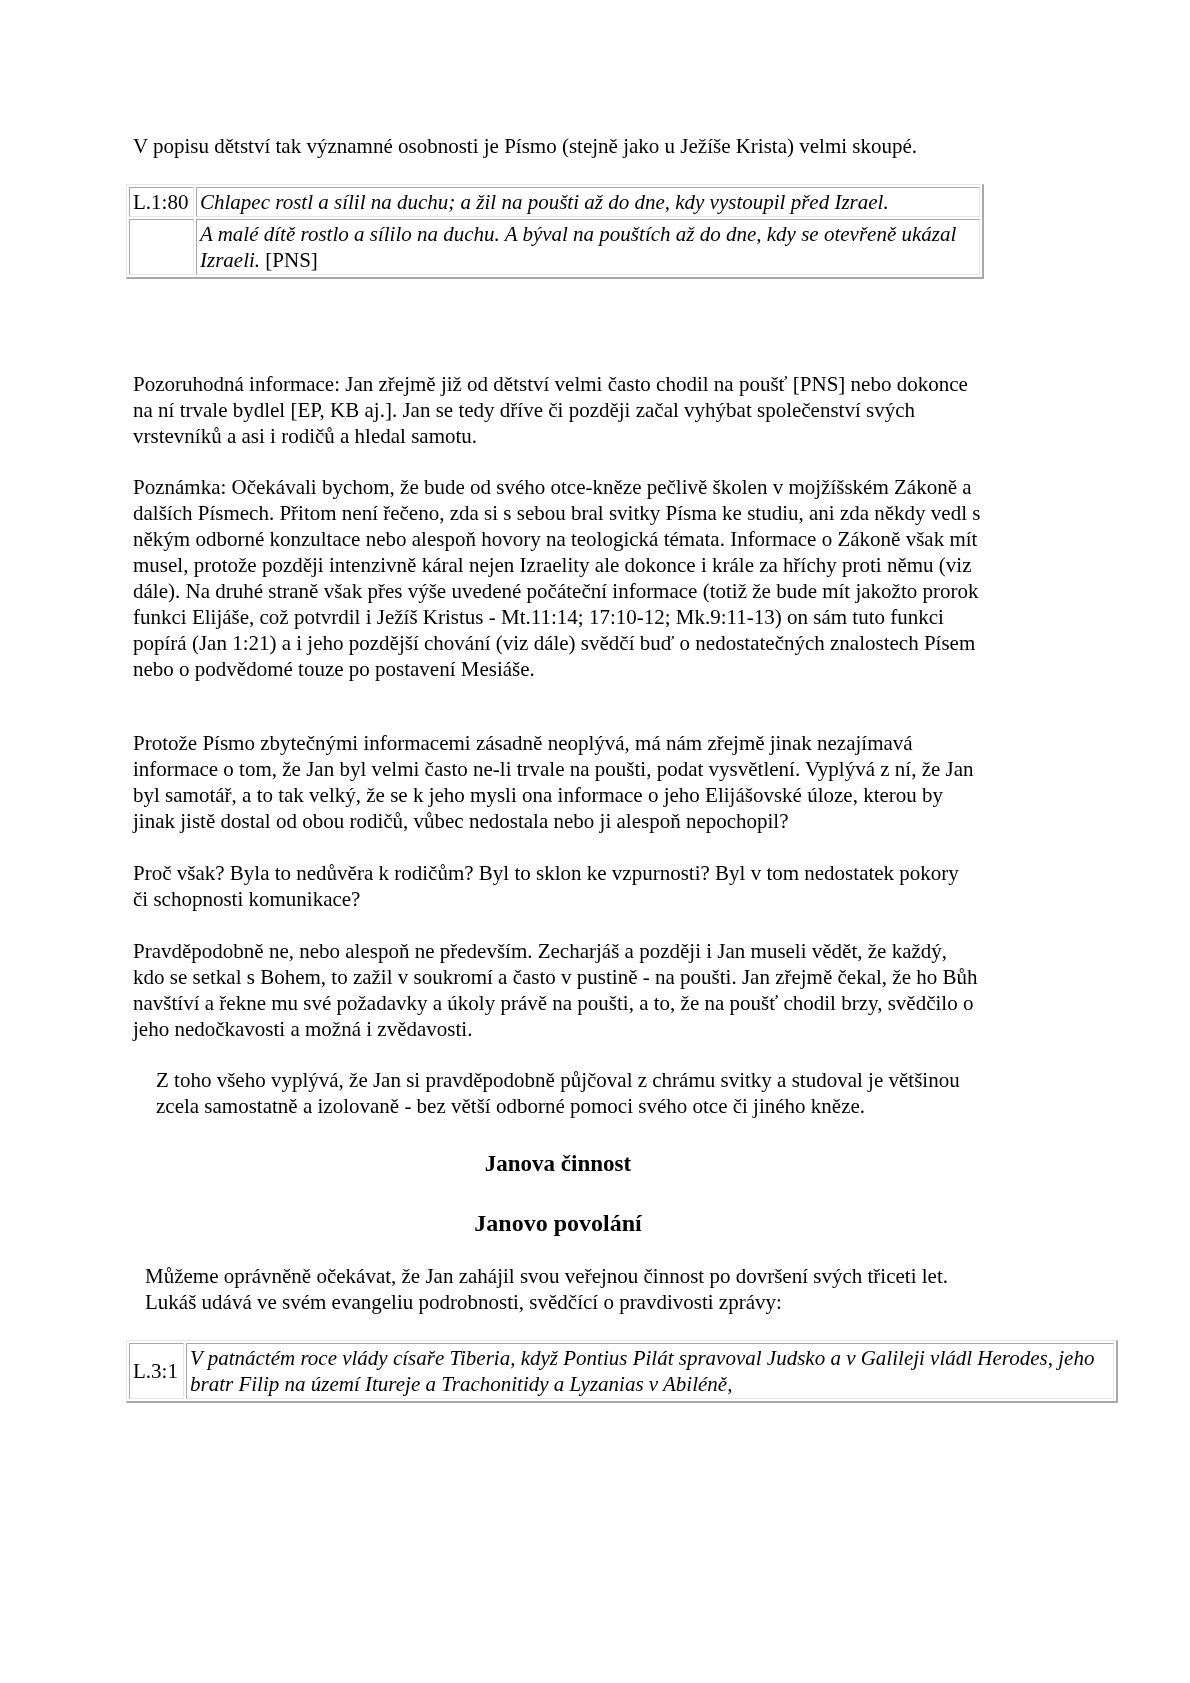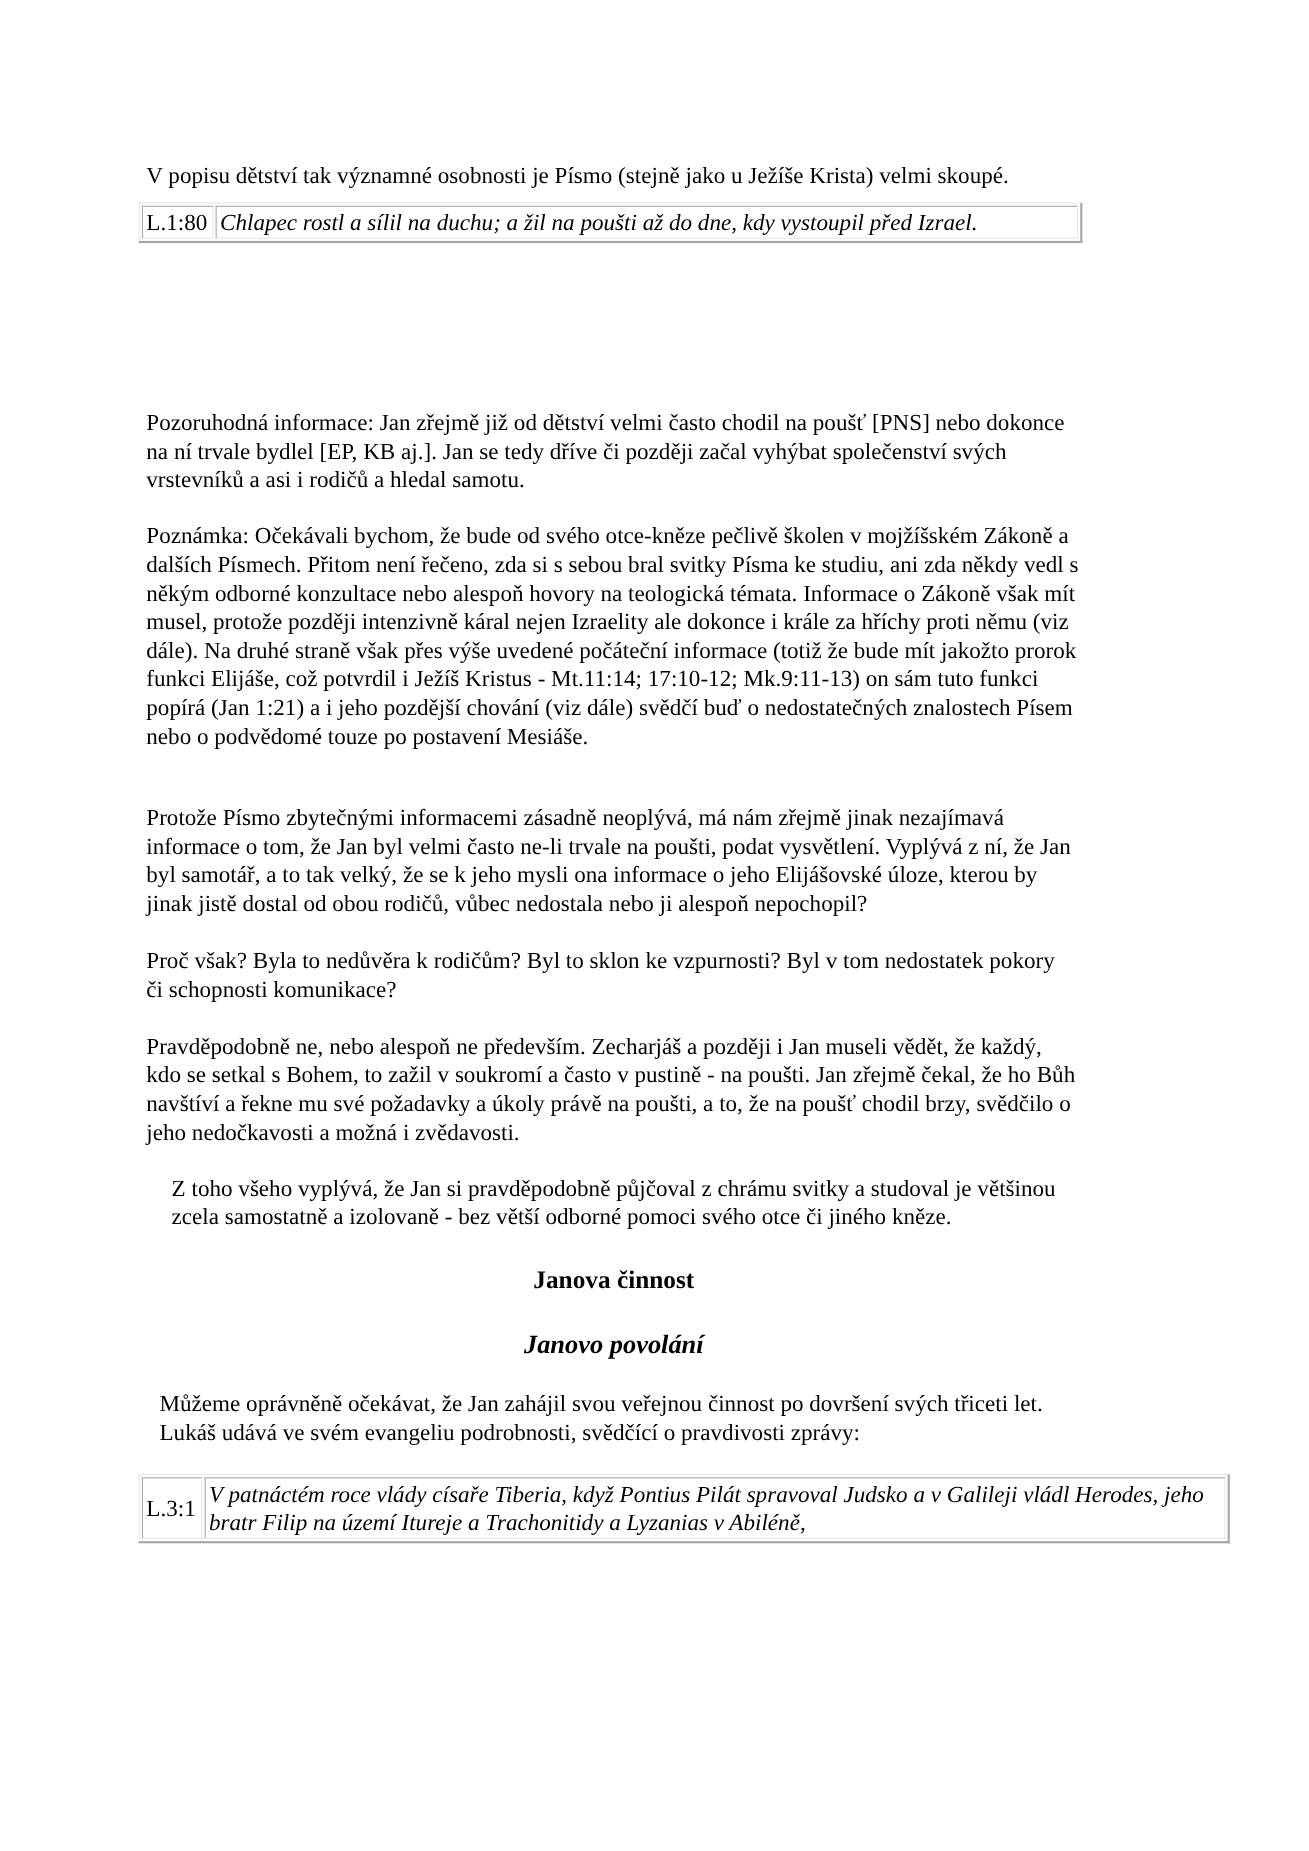--- a/index.html
+++ b/index.html
@@ -55,37 +55,40 @@
       margin: 0;
       font-weight: bold;
       font-size: 23px;
       line-height: 38px;
       text-align: center;
     }
     h2.subheading {
       position: absolute;
       margin: 0;
       font-weight: bold;
-      font-style: italic;
       font-size: 24px;
       line-height: 30px;
       text-align: center;
     }
     .abs { position: absolute; }
   </style>
 </head>
 <body>
 
-<p class="para abs" style="left:133px; top:146px; width:950px;">V popisu dětství tak významné osobnosti je Písmo (stejně jako u Ježíše Krista) velmi skoupé.</p>
+<p class="para abs" style="left:133px; top:133px; width:950px;">V popisu dětství tak významné osobnosti je Písmo (stejně jako u Ježíše Krista) velmi skoupé.</p>
 
 <table class="verse-table" style="left:126px; top:184px; width:858px;">
   <tbody>
       <tr>
     <td class="ref" style="width:58px;">L.1:80</td>
     <td class="txt"><em>Chlapec rostl a sílil na duchu; a žil na poušti až do dne, kdy vystoupil před Izrael.</em></td>
+  </tr>
+  <tr>
+    <td class="ref">&nbsp;</td>
+    <td class="txt"><em>A malé dítě rostlo a sílilo na duchu. A býval na pouštích až do dne, kdy se otevřeně ukázal Izraeli.</em><span> [PNS]</span></td>
   </tr>
 </tbody>
   </table>
 
 <p class="para abs" style="left:133px; top:371px; width:840px;">Pozoruhodná informace: Jan zřejmě již od dětství velmi často chodil na poušť [PNS] nebo dokonce na ní trvale bydlel [EP, KB aj.]. Jan se tedy dříve či později začal vyhýbat společenství svých vrstevníků a asi i rodičů a hledal samotu.</p>
 
 <p class="para abs" style="left:133px; top:474px; width:850px;">Poznámka: Očekávali bychom, že bude od svého otce-kněze pečlivě školen v mojžíšském Zákoně a dalších Písmech. Přitom není řečeno, zda si s sebou bral svitky Písma ke studiu, ani zda někdy vedl s někým odborné konzultace nebo alespoň hovory na teologická témata. Informace o Zákoně však mít musel, protože později intenzivně káral nejen Izraelity ale dokonce i krále za hříchy proti němu (viz dále). Na druhé straně však přes výše uvedené počáteční informace (totiž že bude mít jakožto prorok funkci Elijáše, což potvrdil i Ježíš Kristus - Mt.11:14; 17:10-12; Mk.9:11-13) on sám tuto funkci popírá (Jan 1:21) a i jeho pozdější chování (viz dále) svědčí buď o nedostatečných znalostech Písem nebo o podvědomé touze po postavení Mesiáše.</p>
 
 <p class="para abs" style="left:133px; top:730px; width:850px;">Protože Písmo zbytečnými informacemi zásadně neoplývá, má nám zřejmě jinak nezajímavá informace o tom, že Jan byl velmi často ne-li trvale na poušti, podat vysvětlení. Vyplývá z ní, že Jan byl samotář, a to tak velký, že se k jeho mysli ona informace o jeho Elijášovské úloze, kterou by jinak jistě dostal od obou rodičů, vůbec nedostala nebo ji alespoň nepochopil?</p>
 

